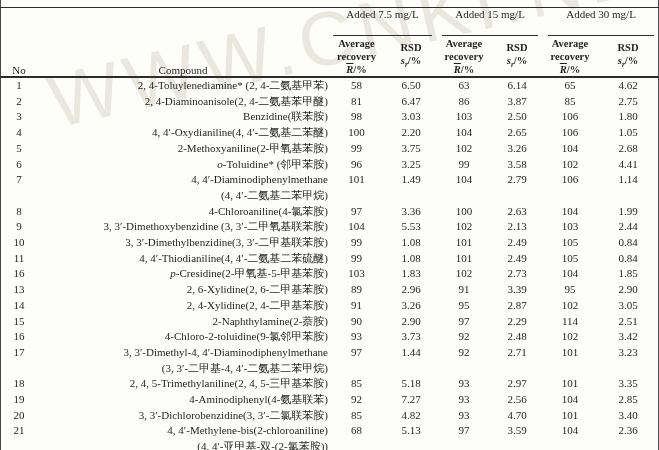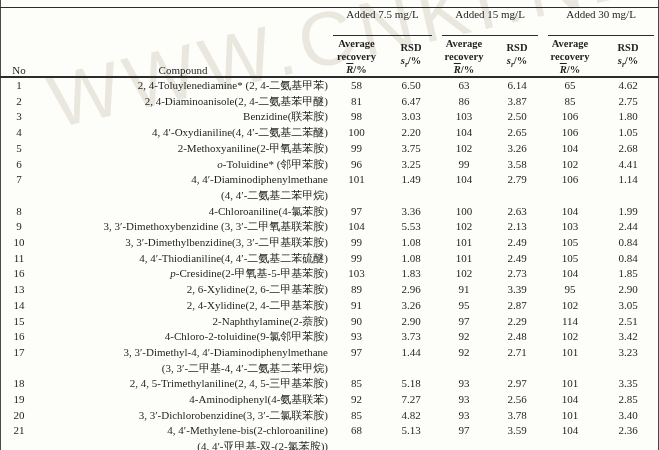--- a/index.html
+++ b/index.html
@@ -296,21 +296,21 @@
           <td class="val">2.56</td>
           <td class="val">104</td>
           <td class="val">2.85</td>
         </tr>
         <tr>
           <td class="no">20</td>
           <td class="comp">3, 3′-Dichlorobenzidine(3, 3′-二氯联苯胺)</td>
           <td class="val">85</td>
           <td class="val">4.82</td>
           <td class="val">93</td>
-          <td class="val">3.78</td>
+          <td class="val">4.70</td>
           <td class="val">101</td>
           <td class="val">3.40</td>
         </tr>
         <tr>
           <td class="no">21</td>
           <td class="comp">4, 4′-Methylene-bis(2-chloroaniline)<div>(4, 4′-亚甲基-双-(2-氯苯胺))</div></td>
           <td class="val">68</td>
           <td class="val">5.13</td>
           <td class="val">97</td>
           <td class="val">3.59</td>

